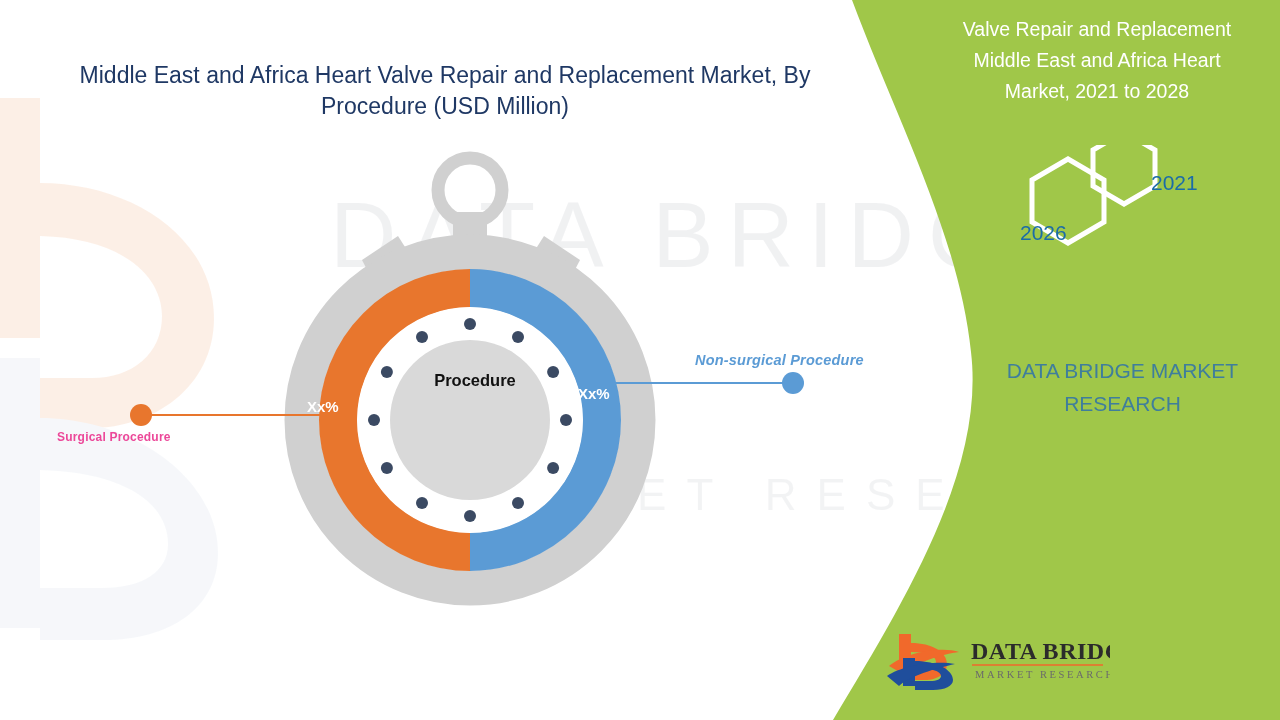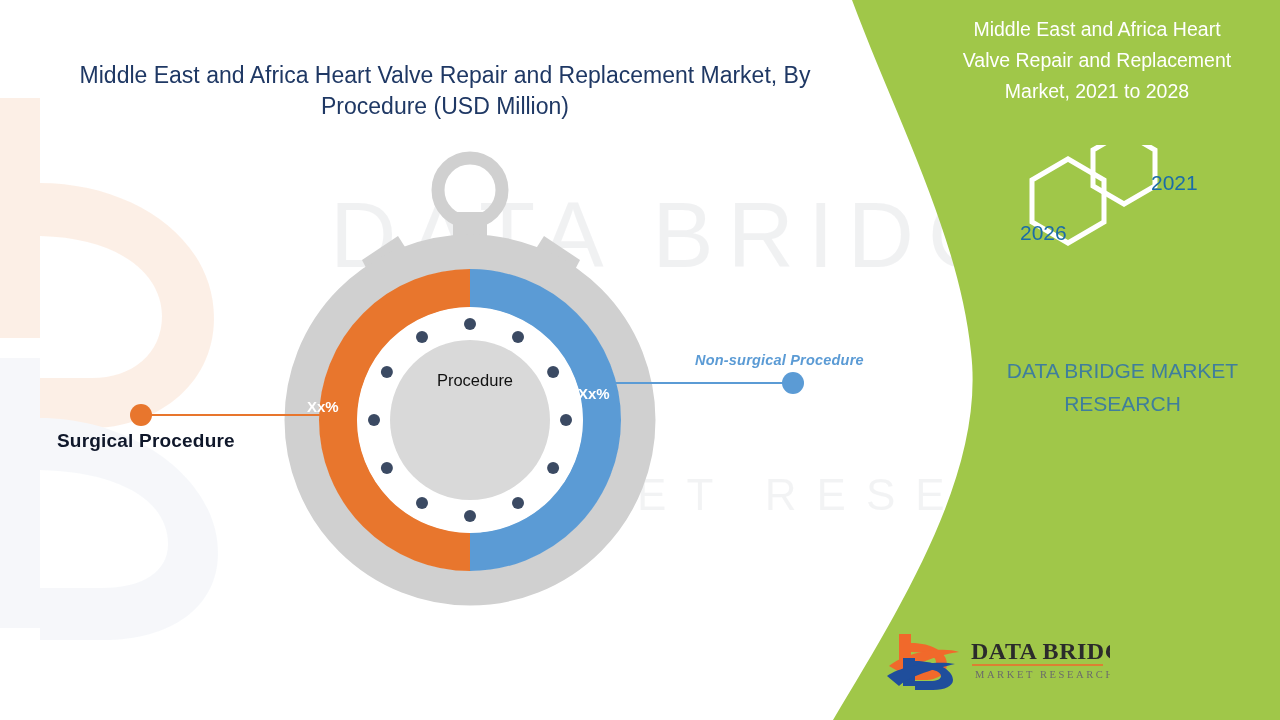--- a/index.html
+++ b/index.html
@@ -94,37 +94,37 @@
     top: 0;
     width: 450px;
     height: 480px;
     display: flex;
     align-items: center;
     justify-content: center;
     pointer-events: none;
   }
   .center-label span {
     font-size: 16.5px;
-    font-weight: normal;
+    font-weight: bold;
     color: #111111;
     font-family: "Liberation Sans", sans-serif;
   }
 
   
   .callout {
     position: absolute;
     z-index: 7;
     font-weight: bold;
     white-space: nowrap;
   }
   .callout-left-text {
     left: 57px;
     top: 430px;
-    font-size: 19px;
-    color: #0f172a;
+    font-size: 12px;
+    color: #ec4899;
     letter-spacing: 0.2px;
   }
   .callout-right-text {
     left: 695px;
     top: 352px;
     font-size: 14.5px;
     color: #5b9bd5;
     letter-spacing: 0.2px;
     font-style: italic;
   }
@@ -276,22 +276,22 @@
     <circle cx="793" cy="383" r="11" fill="#5b9bd5"></circle>
   </svg>
 
   <div class="callout callout-left-text">Surgical  Procedure</div>
   <div class="callout callout-right-text">Non-surgical  Procedure</div>
 
   <div class="pct pct-left">Xx%</div>
   <div class="pct pct-right">Xx%</div>
 
   <div class="rp-title">
+    <div>Valve Repair and Replacement</div>
     <div>Middle East and Africa Heart</div>
-    <div>Valve Repair and Replacement</div>
     <div>Market, 2021 to 2028</div>
   </div>
 
   <svg class="hexes" viewBox="0 0 200 135">
     <polygon points="42,35 78,14 114,35 114,77 78,98 42,77" fill="none" stroke="#ffffff" stroke-width="5"></polygon>
     <polygon points="103,5 134,-13 165,5 165,41 134,59 103,41" fill="none" stroke="#ffffff" stroke-width="5"></polygon>
   </svg>
   <div class="hex-year hex-year-2021">2021</div>
   <div class="hex-year hex-year-2028">2026</div>
 

